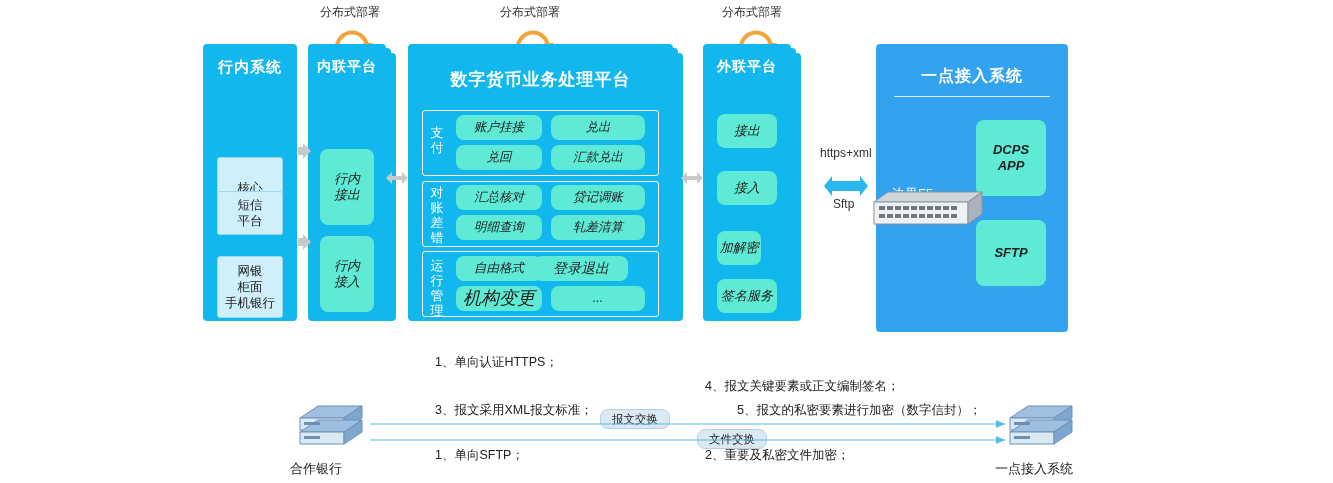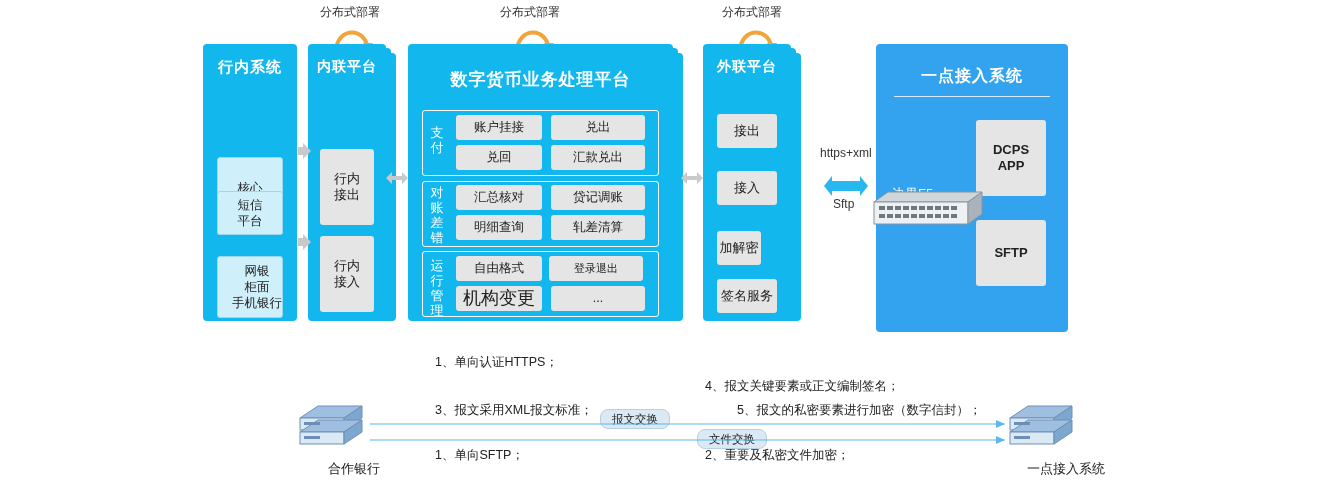--- a/index.html
+++ b/index.html
@@ -23,29 +23,30 @@
   .panel-title {
     color:#ffffff;
     text-align:center;
     font-weight:bold;
     letter-spacing:1px;
   }
 
   
   .wbox {
     position:absolute;
-    background:#e5e5e5;
-    border-radius:3px;
+    background:#5eead4;
+    border-radius:8px;
     display:flex;
     align-items:center;
     justify-content:center;
     text-align:center;
     color:#222;
     box-sizing:border-box;
     line-height:1.25;
+    font-style:italic;
   }
   .lbox {
     position:absolute;
     background:#cfeffb;
     border:1px solid #9ad9ef;
     border-radius:3px;
     display:flex;
     align-items:center;
     justify-content:center;
     text-align:center;
@@ -97,21 +98,21 @@
     display:flex;
     align-items:center;
     justify-content:center;
     border-radius:8px;
     box-sizing:border-box;
   }
   .devlabel {
     position:absolute;
     font-size:13px;
     color:#222;
-    text-align:right;
+    text-align:left;
     white-space:nowrap;
   }
 </style>
 </head>
 <body>
 
 <div class="canvas">
 
   <div class="caption" style="left:300px; top:4px; width:100px;">分布式部署</div>
   <div class="caption" style="left:480px; top:4px; width:100px;">分布式部署</div>
@@ -127,21 +128,21 @@
   </svg>
 
   <div class="panel" style="left:203px; top:44px; width:94px; height:277px;padding-left:32px;">
     <div class="panel-title" style="position:absolute; left:0; top:14px; width:94px; font-size:15px;">行内系统</div>
     <div class="lbox" style="left:14px; top:113px; width:66px; height:78px; font-size:12.5px;">
       <span style="white-space:pre-line">核心<br>系统</span>
     </div>
     <div class="lbox" style="left:14px; top:147px; width:66px; height:44px; font-size:12.5px; border-top:1px solid #9ad9ef;">
       <span>短信<br>平台</span>
     </div>
-    <div class="lbox" style="left:14px; top:212px; width:66px; height:62px; font-size:12.5px;justify-content:flex-end;">
+    <div class="lbox" style="left:14px; top:212px; width:66px; height:62px; font-size:12.5px;">
       <span>网银<br>柜面<br>手机银行</span>
     </div>
   </div>
 
   <div class="panel" style="left:318px; top:53px; width:78px; height:268px; background:#12b7ee;"></div>
   <div class="panel" style="left:313px; top:48px; width:78px; height:268px; background:#12b7ee;"></div>
   <div class="panel" style="left:308px; top:44px; width:78px; height:277px;">
     <div class="panel-title" style="position:absolute; left:0; top:14px; width:78px; font-size:14px;">内联平台</div>
     <div class="wbox" style="left:12px; top:105px; width:54px; height:76px; font-size:13px;">
       <span style="white-space:pre-line">行内<br>接出</span>
@@ -184,21 +185,21 @@
     </div>
     <div class="wbox" style="left:143px; top:171px; width:94px; height:25px; font-size:12.5px;">
       <span>轧差清算</span>
     </div>
 
     <div class="groupbox" style="left:14px; top:207px; width:237px; height:66px;"></div>
     <div class="grouplabel" style="left:16px; top:215px; width:26px;">运<br>行<br>管<br>理</div>
     <div class="wbox" style="left:48px; top:212px; width:86px; height:25px; font-size:12.5px;">
       <span>自由格式</span>
     </div>
-    <div class="wbox" style="left:141px; top:212px; width:94px; height:25px; font-size:11px;">
+    <div class="wbox" style="left:126px; top:212px; width:94px; height:25px; font-size:14px;">
       <span>登录退出</span>
     </div>
     <div class="wbox" style="left:48px; top:242px; width:86px; height:25px; font-size:18px;">
       <span>机构变更</span>
     </div>
     <div class="wbox" style="left:143px; top:242px; width:94px; height:25px; font-size:12.5px;">
       <span>...</span>
     </div>
   </div>
 

